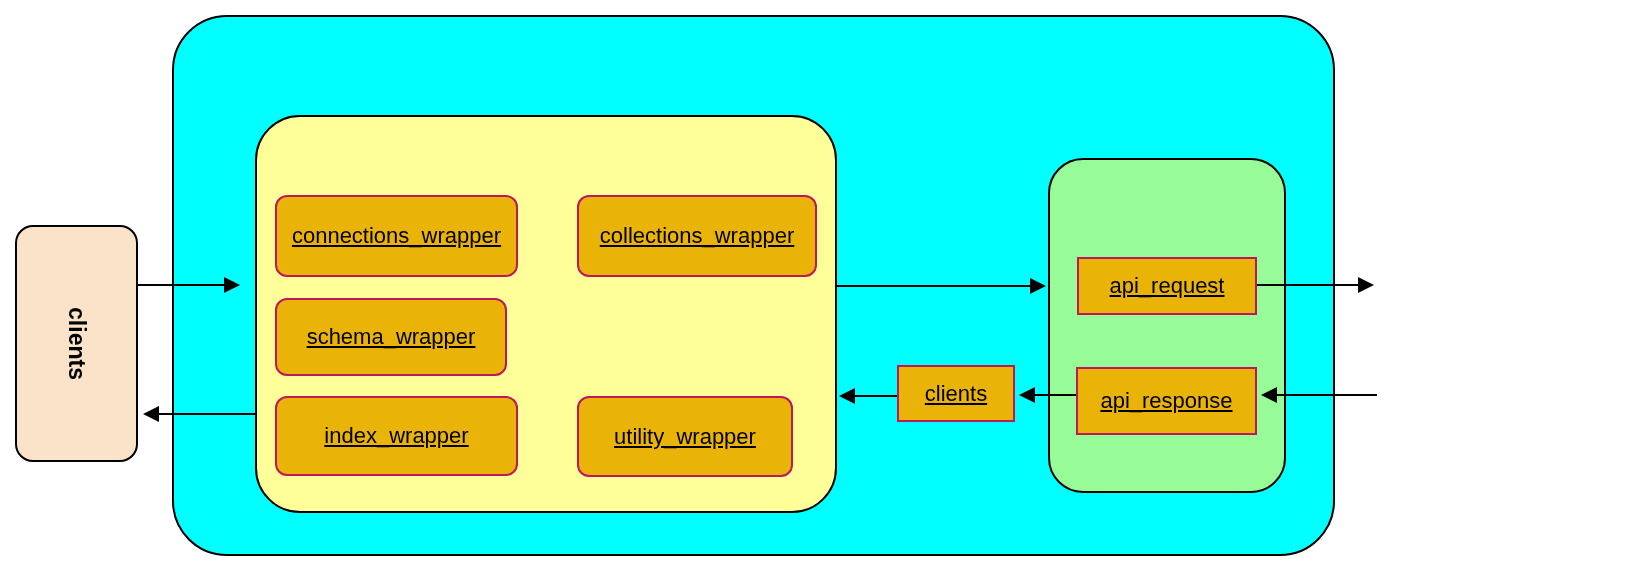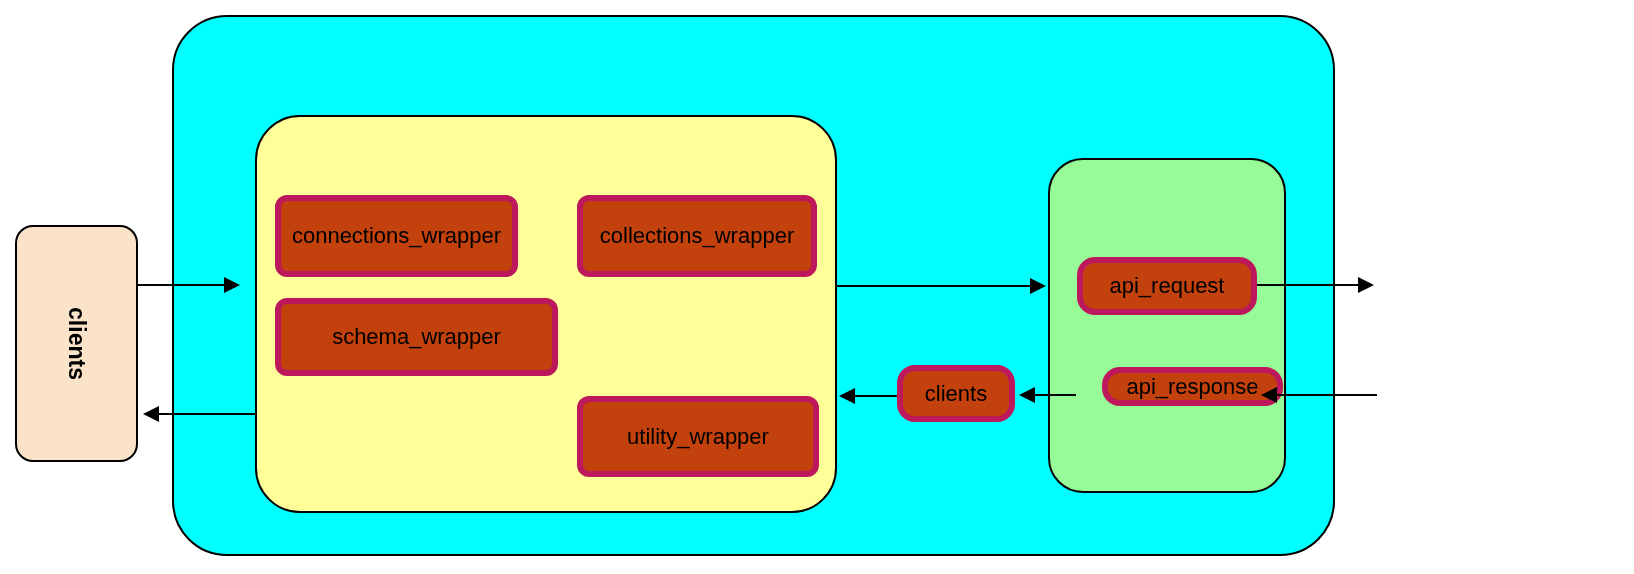--- a/index.html
+++ b/index.html
@@ -21,32 +21,33 @@
     color:#000000;
   }
   .multiline{
     white-space:pre-line;
     text-align:center;
     font-size:24px;
     line-height:28px;
   }
   .node{
     position:absolute;
-    background:#c2410c;
-    border:6px solid #be185d;
+    background:#eab308;
+    border:2px solid #be185d;
     border-radius:12px;
     box-sizing:border-box;
     display:flex;
     align-items:center;
     justify-content:center;
     font-size:22px;
     color:#000000;
     z-index:4;
+    text-decoration:underline;
   }
-  .node.small{border-radius:18px;text-align:right;}
+  .node.small{border-radius:0;text-align:right;}
   
   .sdk{
     left:172px;top:15px;width:1163px;height:541px;
     border-radius:55px;z-index:1;
   }
   .sdk-label{left:230px;top:40px;font-size:27px;}
   .api-wrapper{
     left:255px;top:115px;width:582px;height:398px;
     border-radius:45px;z-index:2;
   }
@@ -68,27 +69,27 @@
   }
   .milvus{
     left:1377px;top:153px;width:240px;height:394px;
     border-radius:40px;z-index:2;
     display:flex;align-items:center;justify-content:center;
     font-weight:bold;font-size:24px;color:#000;
   }
   
   .n-connections{left:275px;top:195px;width:243px;height:82px;}
   .n-collections{left:577px;top:195px;width:240px;height:82px;}
-  .n-schema{left:275px;top:298px;width:283px;height:78px;}
+  .n-schema{left:275px;top:298px;width:232px;height:78px;}
   .n-partition{left:577px;top:298px;width:240px;height:78px;}
   .n-index{left:275px;top:396px;width:243px;height:80px;}
-  .n-utility{left:577px;top:396px;width:242px;height:81px;}
+  .n-utility{left:577px;top:396px;width:216px;height:81px;}
   
   .n-request{left:1077px;top:257px;width:180px;height:58px;}
-  .n-response{left:1076px;top:367px;width:181px;height:39px;margin-left:26px;}
+  .n-response{left:1076px;top:367px;width:181px;height:68px;}
   .n-checker{left:897px;top:365px;width:118px;height:57px;}
   
   .shaft{position:absolute;height:2px;background:#000;z-index:6;}
   .head{position:absolute;width:0;height:0;z-index:6;
         border-top:8px solid transparent;border-bottom:8px solid transparent;}
   .head.right{border-left:16px solid #000;}
   .head.left{border-right:16px solid #000;}
 </style>
 </head>
 <body>
@@ -107,20 +108,21 @@
 Gateway</div>
 
   <div class="box clients" style="background:#FAE3C9;">
     <span class="clients-label">clients</span>
   </div>
 
 
   <div class="node n-connections">connections_wrapper</div>
   <div class="node n-collections">collections_wrapper</div>
   <div class="node n-schema">schema_wrapper</div>
+  <div class="node n-index">index_wrapper</div>
   <div class="node n-utility">utility_wrapper</div>
 
   <div class="node small n-request">api_request</div>
   <div class="node small n-response">api_response</div>
   <div class="node small n-checker">clients</div>
 
   <div class="shaft" style="left:138px;top:284px;width:88px;"></div>
   <div class="head right" style="left:224px;top:277px;"></div>
 
   <div class="shaft" style="left:837px;top:285px;width:195px;"></div>

